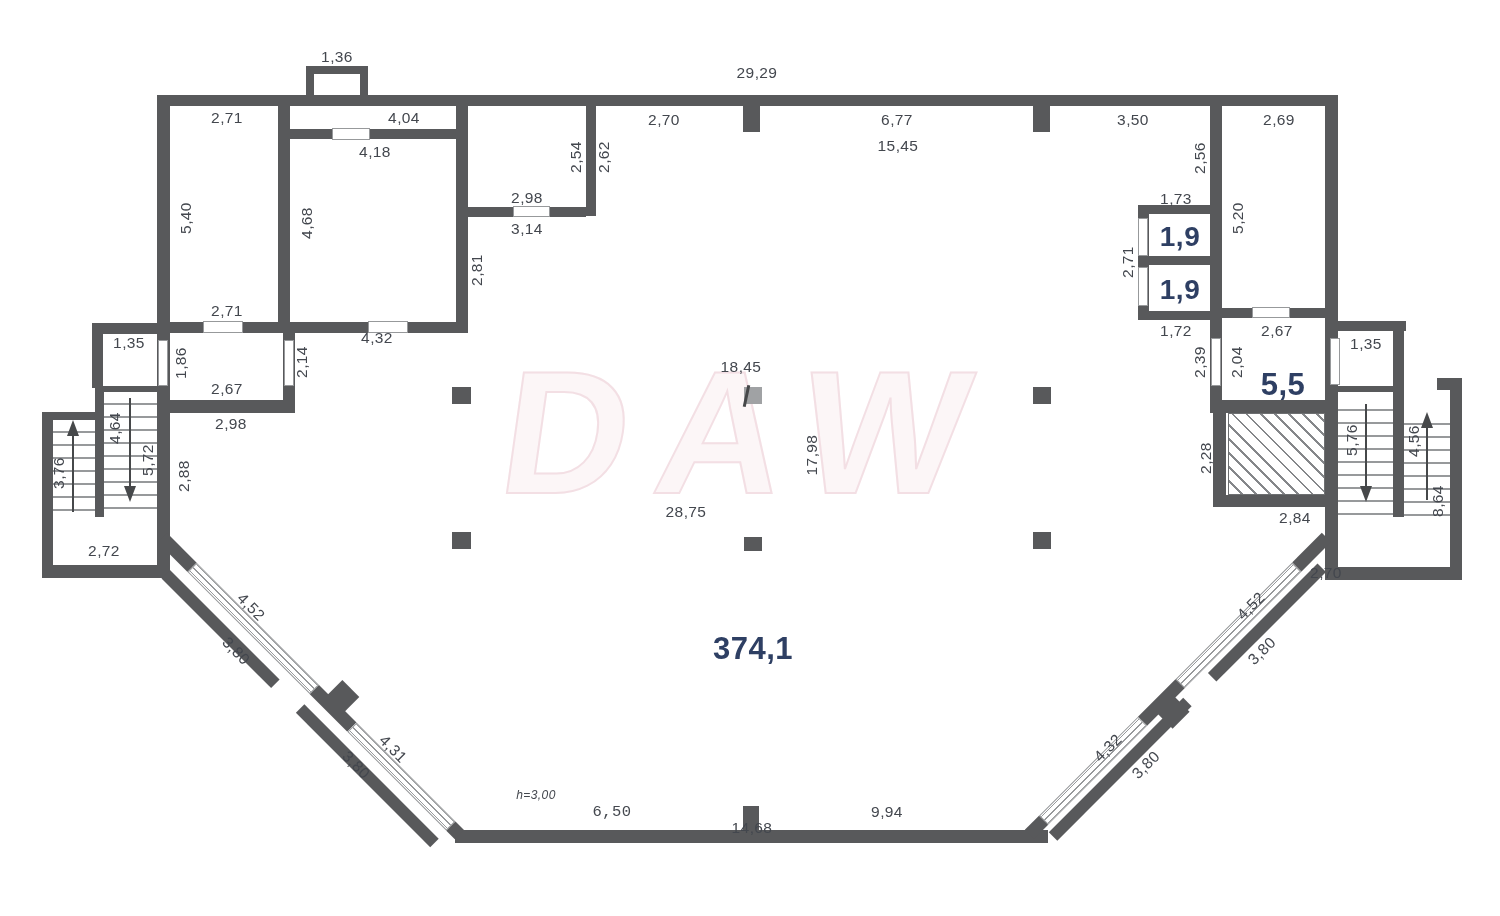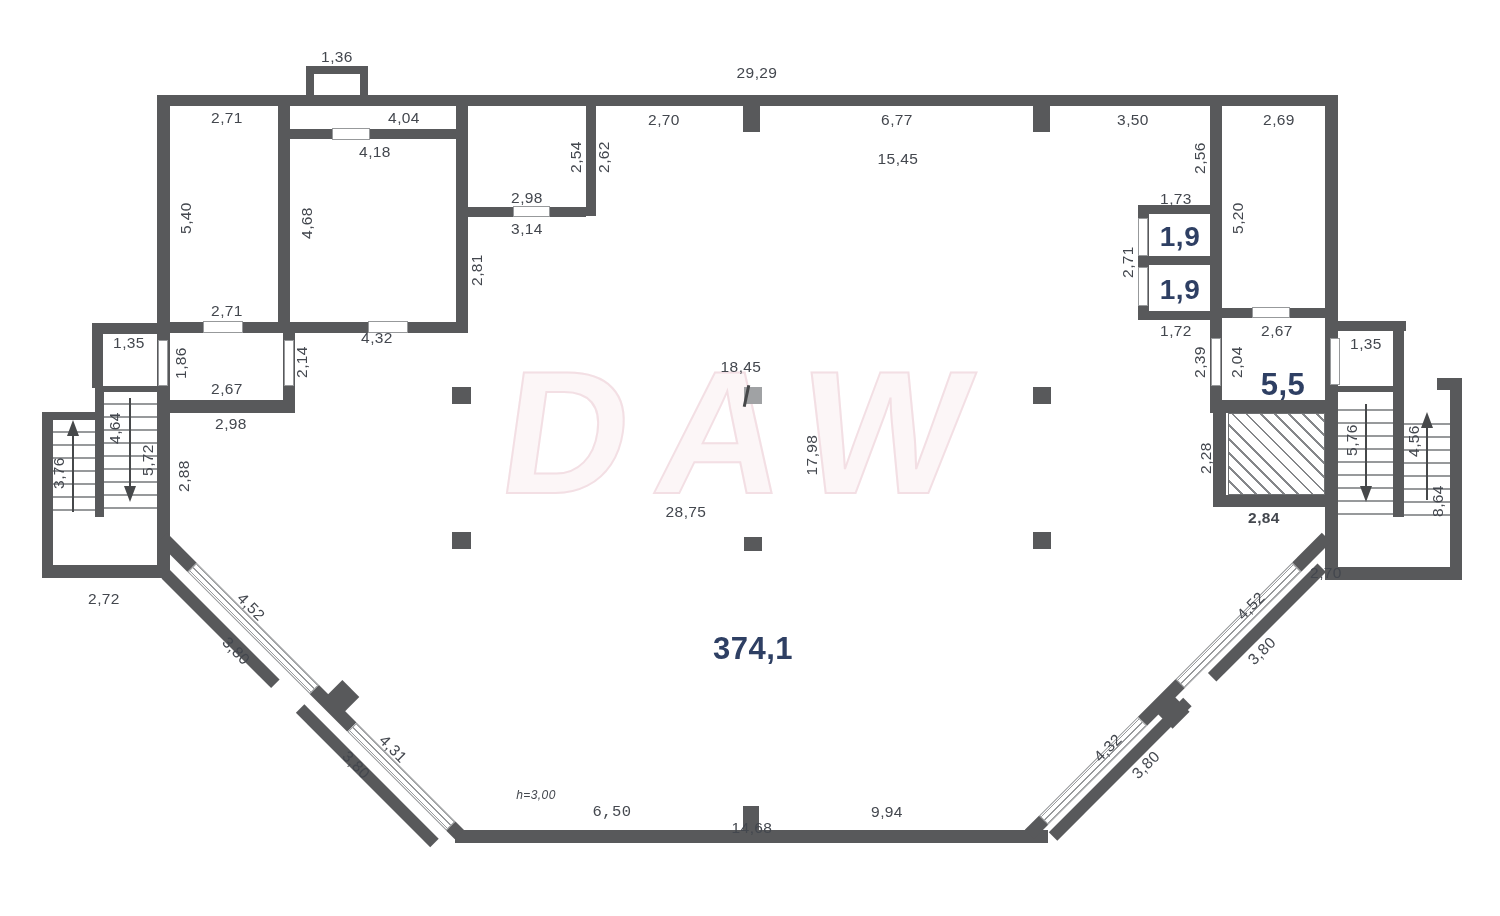--- a/index.html
+++ b/index.html
@@ -169,36 +169,36 @@
   <div id="labels">
       <span class="lbl" style="left: 337px; top: 57px; transform: translate(-50%, -50%) rotate(0deg);">1,36</span>
       <span class="lbl" style="left: 757px; top: 73px; transform: translate(-50%, -50%) rotate(0deg);">29,29</span>
       <span class="lbl" style="left: 227px; top: 118px; transform: translate(-50%, -50%) rotate(0deg);">2,71</span>
       <span class="lbl" style="left: 404px; top: 118px; transform: translate(-50%, -50%) rotate(0deg);">4,04</span>
       <span class="lbl" style="left: 664px; top: 120px; transform: translate(-50%, -50%) rotate(0deg);">2,70</span>
       <span class="lbl" style="left: 897px; top: 120px; transform: translate(-50%, -50%) rotate(0deg);">6,77</span>
       <span class="lbl" style="left: 1133px; top: 120px; transform: translate(-50%, -50%) rotate(0deg);">3,50</span>
       <span class="lbl" style="left: 1279px; top: 120px; transform: translate(-50%, -50%) rotate(0deg);">2,69</span>
       <span class="lbl" style="left: 375px; top: 152px; transform: translate(-50%, -50%) rotate(0deg);">4,18</span>
-      <span class="lbl" style="left: 898px; top: 159px; transform: translate(-50%, -50%) rotate(0deg);">15,45</span>
+      <span class="lbl" style="left: 898px; top: 146px; transform: translate(-50%, -50%) rotate(0deg);">15,45</span>
       <span class="lbl" style="left: 527px; top: 198px; transform: translate(-50%, -50%) rotate(0deg);">2,98</span>
       <span class="lbl" style="left: 1176px; top: 199px; transform: translate(-50%, -50%) rotate(0deg);">1,73</span>
       <span class="lbl" style="left: 527px; top: 229px; transform: translate(-50%, -50%) rotate(0deg);">3,14</span>
       <span class="lbl" style="left: 227px; top: 311px; transform: translate(-50%, -50%) rotate(0deg);">2,71</span>
       <span class="lbl" style="left: 377px; top: 338px; transform: translate(-50%, -50%) rotate(0deg);">4,32</span>
       <span class="lbl" style="left: 1176px; top: 331px; transform: translate(-50%, -50%) rotate(0deg);">1,72</span>
       <span class="lbl" style="left: 1277px; top: 331px; transform: translate(-50%, -50%) rotate(0deg);">2,67</span>
       <span class="lbl" style="left: 129px; top: 343px; transform: translate(-50%, -50%) rotate(0deg);">1,35</span>
       <span class="lbl" style="left: 1366px; top: 344px; transform: translate(-50%, -50%) rotate(0deg);">1,35</span>
       <span class="lbl" style="left: 741px; top: 367px; transform: translate(-50%, -50%) rotate(0deg);">18,45</span>
       <span class="lbl" style="left: 227px; top: 389px; transform: translate(-50%, -50%) rotate(0deg);">2,67</span>
       <span class="lbl" style="left: 231px; top: 424px; transform: translate(-50%, -50%) rotate(0deg);">2,98</span>
       <span class="lbl" style="left: 686px; top: 512px; transform: translate(-50%, -50%) rotate(0deg);">28,75</span>
-      <span class="lbl" style="left: 1264px; top: 518px; transform: translate(-50%, -50%) rotate(0deg); font-weight: bold;">2,84</span>
-      <span class="lbl" style="left: 104px; top: 551px; transform: translate(-50%, -50%) rotate(0deg); margin-top: 48px;">2,72</span>
+      <span class="lbl" style="left: 1295px; top: 518px; transform: translate(-50%, -50%) rotate(0deg);">2,84</span>
+      <span class="lbl" style="left: 104px; top: 551px; transform: translate(-50%, -50%) rotate(0deg);">2,72</span>
       <span class="lbl" style="left: 1326px; top: 553px; transform: translate(-50%, -50%) rotate(0deg); margin-top: 20px;">2,70</span>
       <span class="lbl" style="left: 612px; top: 812px; transform: translate(-50%, -50%) rotate(0deg); font-family: Liberation Mono, monospace;">6,50</span>
       <span class="lbl" style="left: 887px; top: 812px; transform: translate(-50%, -50%) rotate(0deg);">9,94</span>
       <span class="lbl" style="left: 752px; top: 828px; transform: translate(-50%, -50%) rotate(0deg);">14,68</span>
       <span class="lbl note" style="left: 536px; top: 795px; transform: translate(-50%, -50%) rotate(0deg);">h=3,00</span>
       <span class="lbl" style="left: 576px; top: 157px; transform: translate(-50%, -50%) rotate(-90deg);">2,54</span>
       <span class="lbl" style="left: 604px; top: 157px; transform: translate(-50%, -50%) rotate(-90deg);">2,62</span>
       <span class="lbl" style="left: 1200px; top: 158px; transform: translate(-50%, -50%) rotate(-90deg);">2,56</span>
       <span class="lbl" style="left: 186px; top: 218px; transform: translate(-50%, -50%) rotate(-90deg);">5,40</span>
       <span class="lbl" style="left: 1238px; top: 218px; transform: translate(-50%, -50%) rotate(-90deg);">5,20</span>

